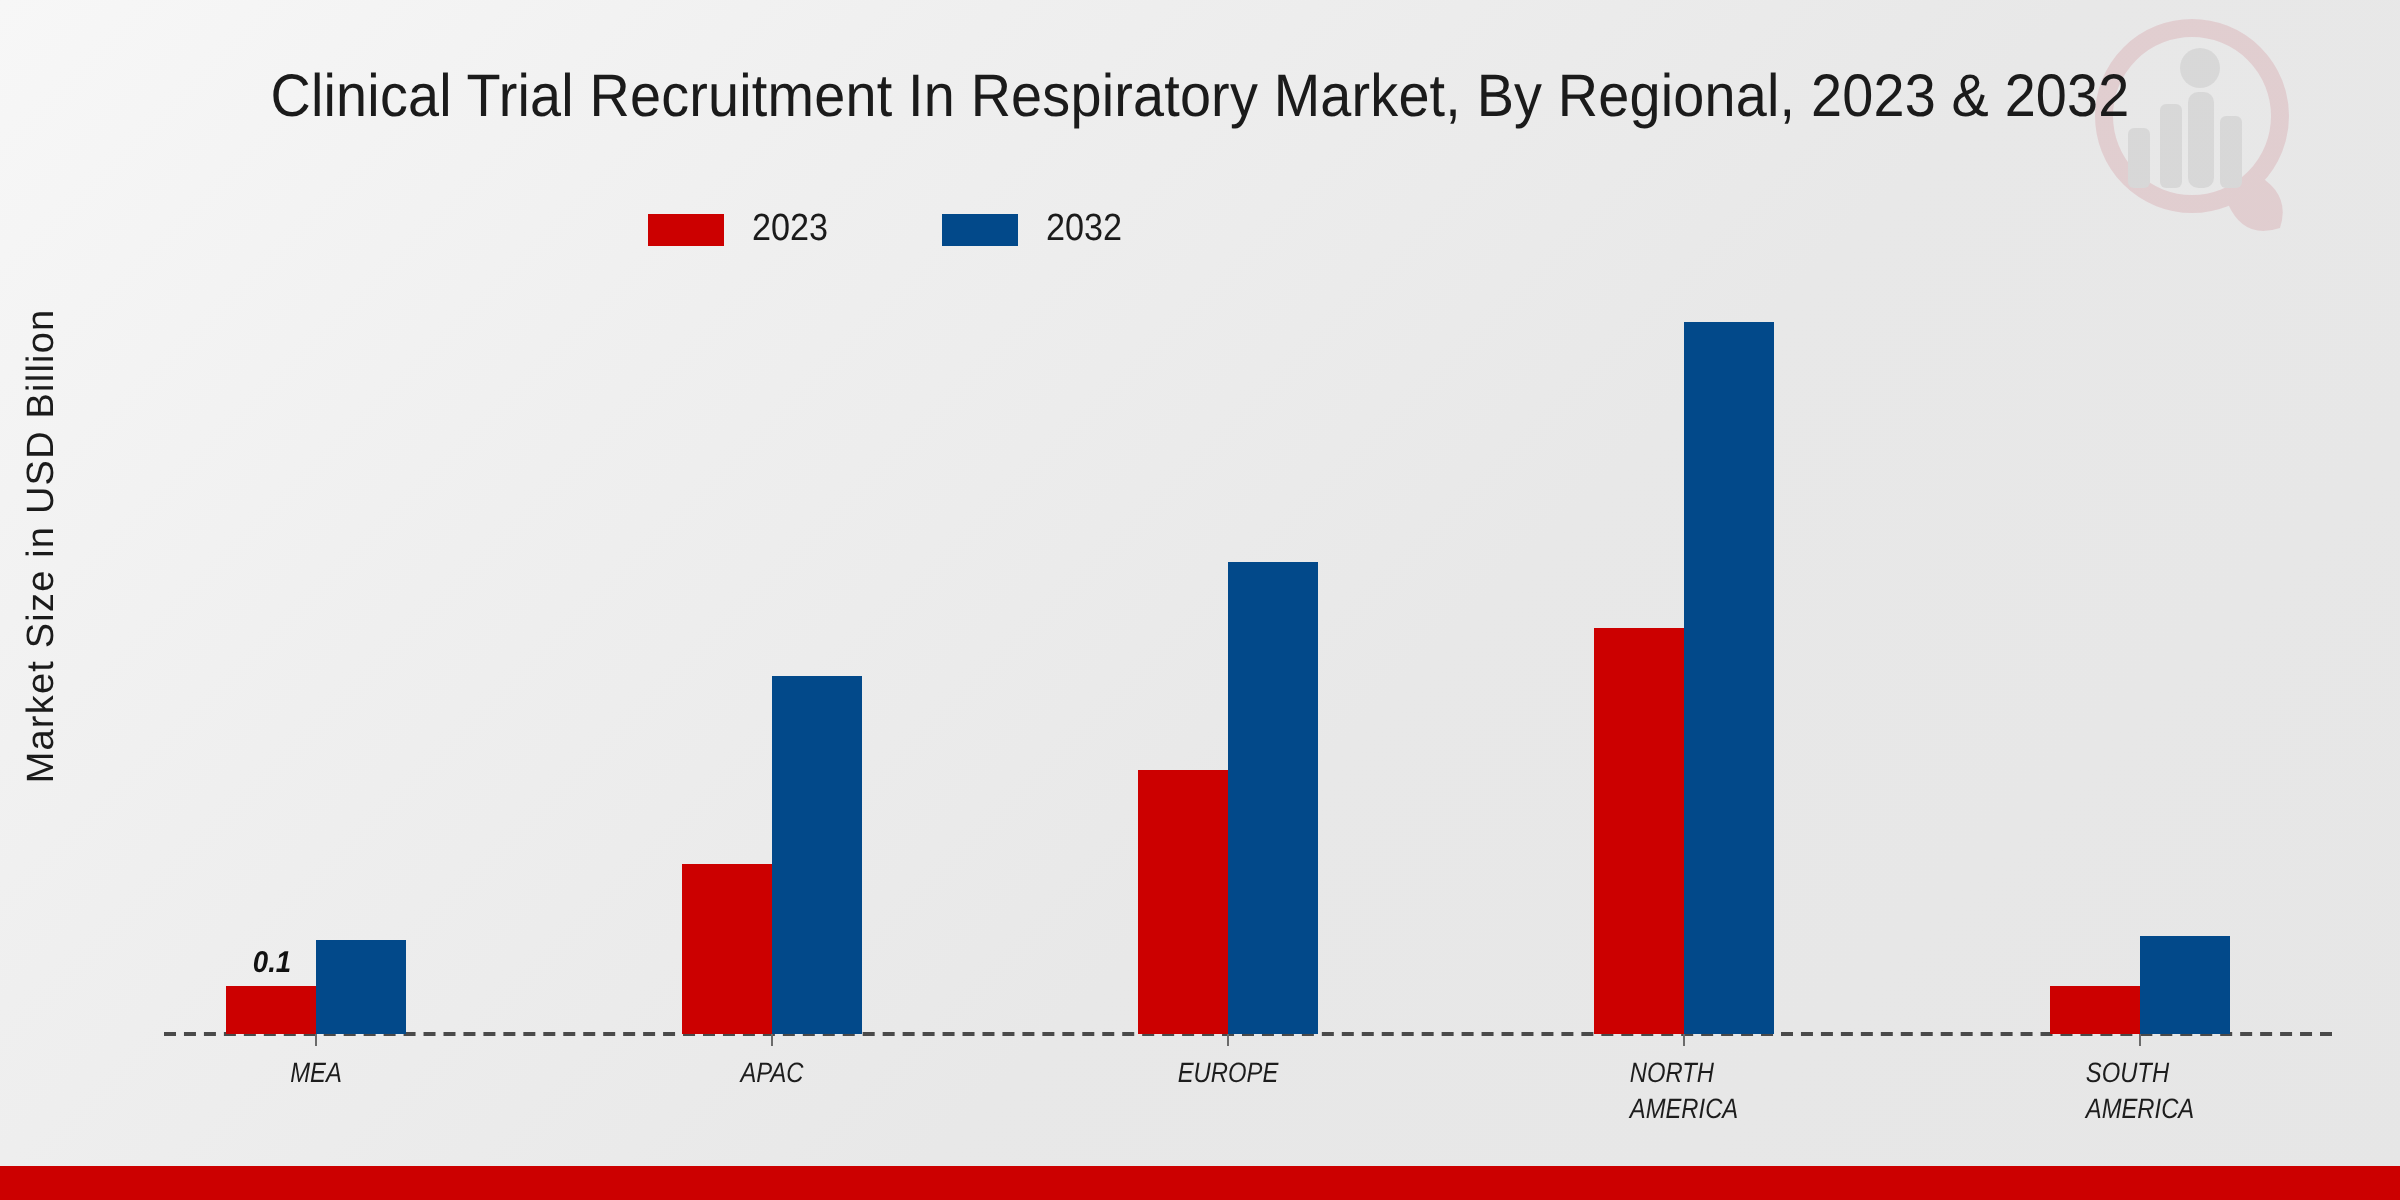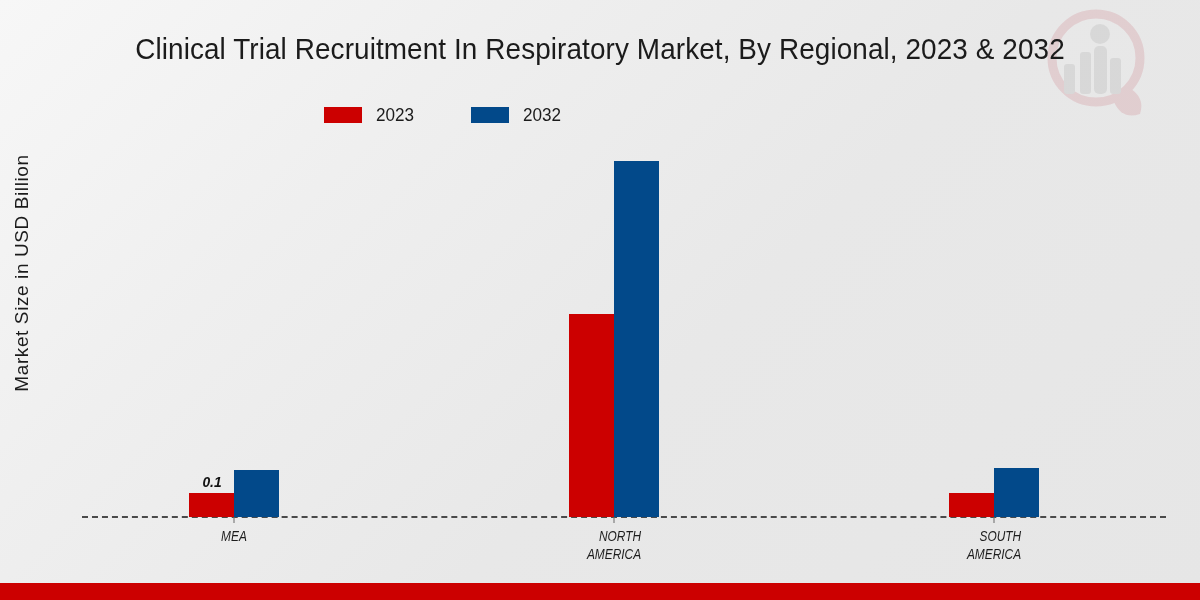--- a/index.html
+++ b/index.html
@@ -165,21 +165,21 @@
     width: 1px;
     height: 6px;
     background: #6b6b6b;
     transform: translateX(-50%);
   }
   .cat-label {
     position: absolute;
     top: calc(100% + 10px);
     left: 50%;
     transform: translateX(-50%);
-    text-align: right;
+    text-align: left;
     font-size: 14px;
     color: #1d1d1d;
     line-height: 18px;
     white-space: pre-line;
     font-family: "Liberation Sans", sans-serif;
   }
   .cat-label span { display: block; transform: scaleX(0.85); }
 
   
   #bottom-bar {
@@ -233,20 +233,36 @@
             <div class="bar s2023" title="2023: 0.1" style="height: 24px; background: rgb(204, 0, 0);">
               <div class="bar-value">0.1</div>
             </div>
             <div class="bar s2032" title="2032: 0.2" style="height: 47px; background: rgb(2, 73, 138);"></div>
           </div>
           <div class="tick"></div>
           <div class="cat-label"><span>MEA</span></div>
         </div>
         <div class="group">
           <div class="bars">
+            <div class="bar s2023" title="2023: 0.36" style="height: 85px; background: rgb(204, 0, 0);"></div>
+            <div class="bar s2032" title="2032: 0.76" style="height: 179px; background: rgb(2, 73, 138);"></div>
+          </div>
+          <div class="tick"></div>
+          <div class="cat-label"><span>APAC</span></div>
+        </div>
+        <div class="group">
+          <div class="bars">
+            <div class="bar s2023" title="2023: 0.56" style="height: 132px; background: rgb(204, 0, 0);"></div>
+            <div class="bar s2032" title="2032: 1" style="height: 236px; background: rgb(2, 73, 138);"></div>
+          </div>
+          <div class="tick"></div>
+          <div class="cat-label"><span>EUROPE</span></div>
+        </div>
+        <div class="group">
+          <div class="bars">
             <div class="bar s2023" title="2023: 0.86" style="height: 203px; background: rgb(204, 0, 0);"></div>
             <div class="bar s2032" title="2032: 1.51" style="height: 356px; background: rgb(2, 73, 138);"></div>
           </div>
           <div class="tick"></div>
           <div class="cat-label"><span>NORTH</span><span>AMERICA</span></div>
         </div>
         <div class="group">
           <div class="bars">
             <div class="bar s2023" title="2023: 0.1" style="height: 24px; background: rgb(204, 0, 0);"></div>
             <div class="bar s2032" title="2032: 0.21" style="height: 49px; background: rgb(2, 73, 138);"></div>

